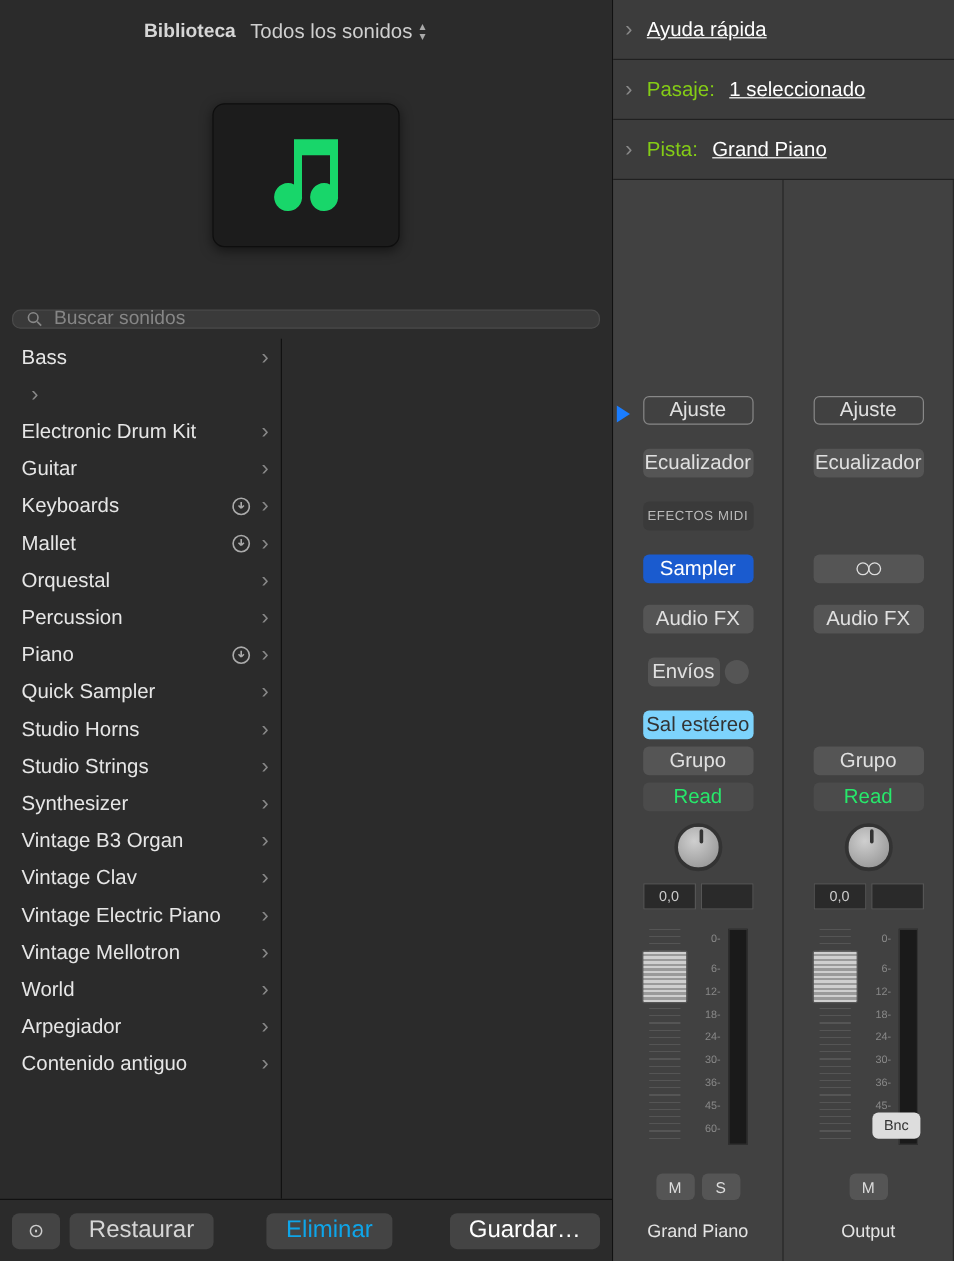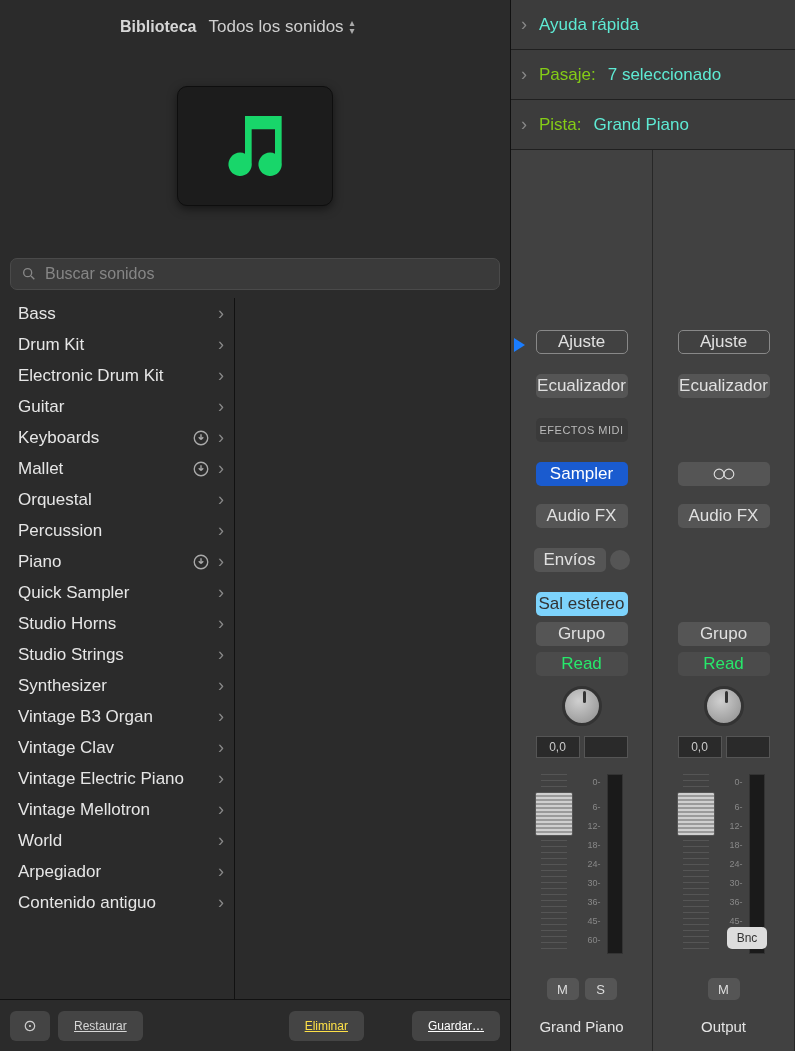--- a/index.html
+++ b/index.html
@@ -51,21 +51,21 @@
     border: 1px solid #0e0e0e;
     box-shadow: 0 3px 10px rgba(0,0,0,.5);
     display:flex;
     align-items:center;
     justify-content:center;
   }
   .artwork svg { width: 80px; height: 80px; }
   .search-row { padding: 12px 10px 8px 10px; }
   .search {
     width: 100%;
-    height: 32px;
+    height: 16px;
     background: #3a3a3a;
     border-radius: 7px;
     border: 1px solid #4a4a4a;
     display:flex;
     align-items:center;
     padding: 0 10px;
     gap: 6px;
   }
   .search svg { width:16px; height:16px; stroke:#888; fill:none; }
   .search input {
@@ -123,24 +123,23 @@
     display:flex; align-items:center; justify-content:center;
     color:#ccc;
   }
   .pill-btn {
     height: 30px;
     padding: 0 16px;
     background:#444;
     border-radius: 6px;
     display:flex; align-items:center; justify-content:center;
     color:#d6d6d6;
-    font-size:12px;
-    text-decoration:underline;
-  }
-  .pill-btn.disabled { color:#fde047; }
+    font-size:20px;
+  }
+  .pill-btn.disabled { color:#0ea5e9; }
   .pill-btn.primary { color:#fff;margin-left:40px; }
   .spacer { flex:1; }
 
   
   .right-panel {
     flex:1;
     display:flex;
     flex-direction:column;
     background:#393939;
     border-left:1px solid #111;
@@ -150,21 +149,21 @@
     align-items:center;
     height: 50px;
     padding: 0 10px;
     border-bottom: 1px solid #202020;
     gap: 12px;
     background:#3c3c3c;
     font-size:17px;
   }
   .info-chevron { color:#ccc; font-size:14px; }
   .info-key { color:#84cc16; }
-  .info-val { color:#5eead4; }
+  .info-val { color:#ffffff;text-decoration:underline; }
 
   .mixer-area {
     flex:1;
     display:flex;
     background:#414141;
     overflow:hidden;
   }
   .play-triangle {
     width:0; height:0;
     border-top:7px solid transparent;
@@ -190,21 +189,21 @@
     background:#555;
     border-radius:5px;
     display:flex; align-items:center; justify-content:center;
     font-size:17px;
     color:#e0e0e0;
     position:relative;
   }
   .slot.outline { background:transparent; border:1px solid #888; }
   .slot.blue { background:#1a5bcf; color:#fff; }
   .slot.midi { background:#3a3a3a; font-size:11px; letter-spacing:.5px; color:#bbb; }
-  .slot.small { width:72px; }
+  .slot.small { width:60px; }
   .slot.read { background:#4b4b4b; color:#27e86b; }
   .envio-row { display:flex; gap:4px; align-items:center; justify-content:center; }
   .envio-dot { width:20px; height:20px; background:#555; border-radius:10px; }
   .linked { width:92px; height:24px; display:flex; align-items:center; justify-content:center; background:#555; border-radius:5px;}
   .linked svg { width:28px; height:16px; }
 
   .knob-wrap { margin-top:4px; }
   .knob {
     width:40px; height:40px; border-radius:50%;
     background: radial-gradient(circle at 40% 35%, #cfcfcf, #8c8c8c);
@@ -294,21 +293,20 @@
     </div>
   </div>
 
   <div class="cat-panel">
     <div class="cat-col" id="cat-list">
         <div class="cat-item">
           <span class="cat-label">Bass</span>
           <span class="cat-chevron chevron-right"></span>
         </div>
         <div class="cat-item">
-          <span class="cat-label">Drum Kit</span>
           <span class="cat-chevron chevron-right"></span>
         </div>
         <div class="cat-item">
           <span class="cat-label">Electronic Drum Kit</span>
           <span class="cat-chevron chevron-right"></span>
         </div>
         <div class="cat-item">
           <span class="cat-label">Guitar</span>
           <span class="cat-chevron chevron-right"></span>
         </div>
@@ -410,21 +408,21 @@
 </div>
 
 <div class="right-panel">
   <div class="info-row">
     <span class="info-chevron chevron-right"></span>
     <span class="info-val">Ayuda rápida</span>
   </div>
   <div class="info-row">
     <span class="info-chevron chevron-right"></span>
     <span class="info-key">Pasaje:</span>
-    <span class="info-val">7 seleccionado</span>
+    <span class="info-val">1 seleccionado</span>
   </div>
   <div class="info-row">
     <span class="info-chevron chevron-right"></span>
     <span class="info-key">Pista:</span>
     <span class="info-val">Grand Piano</span>
   </div>
 
   <div class="mixer-area" id="mixer">
       <div class="channel">
         <div class="slot outline">Ajuste</div>

